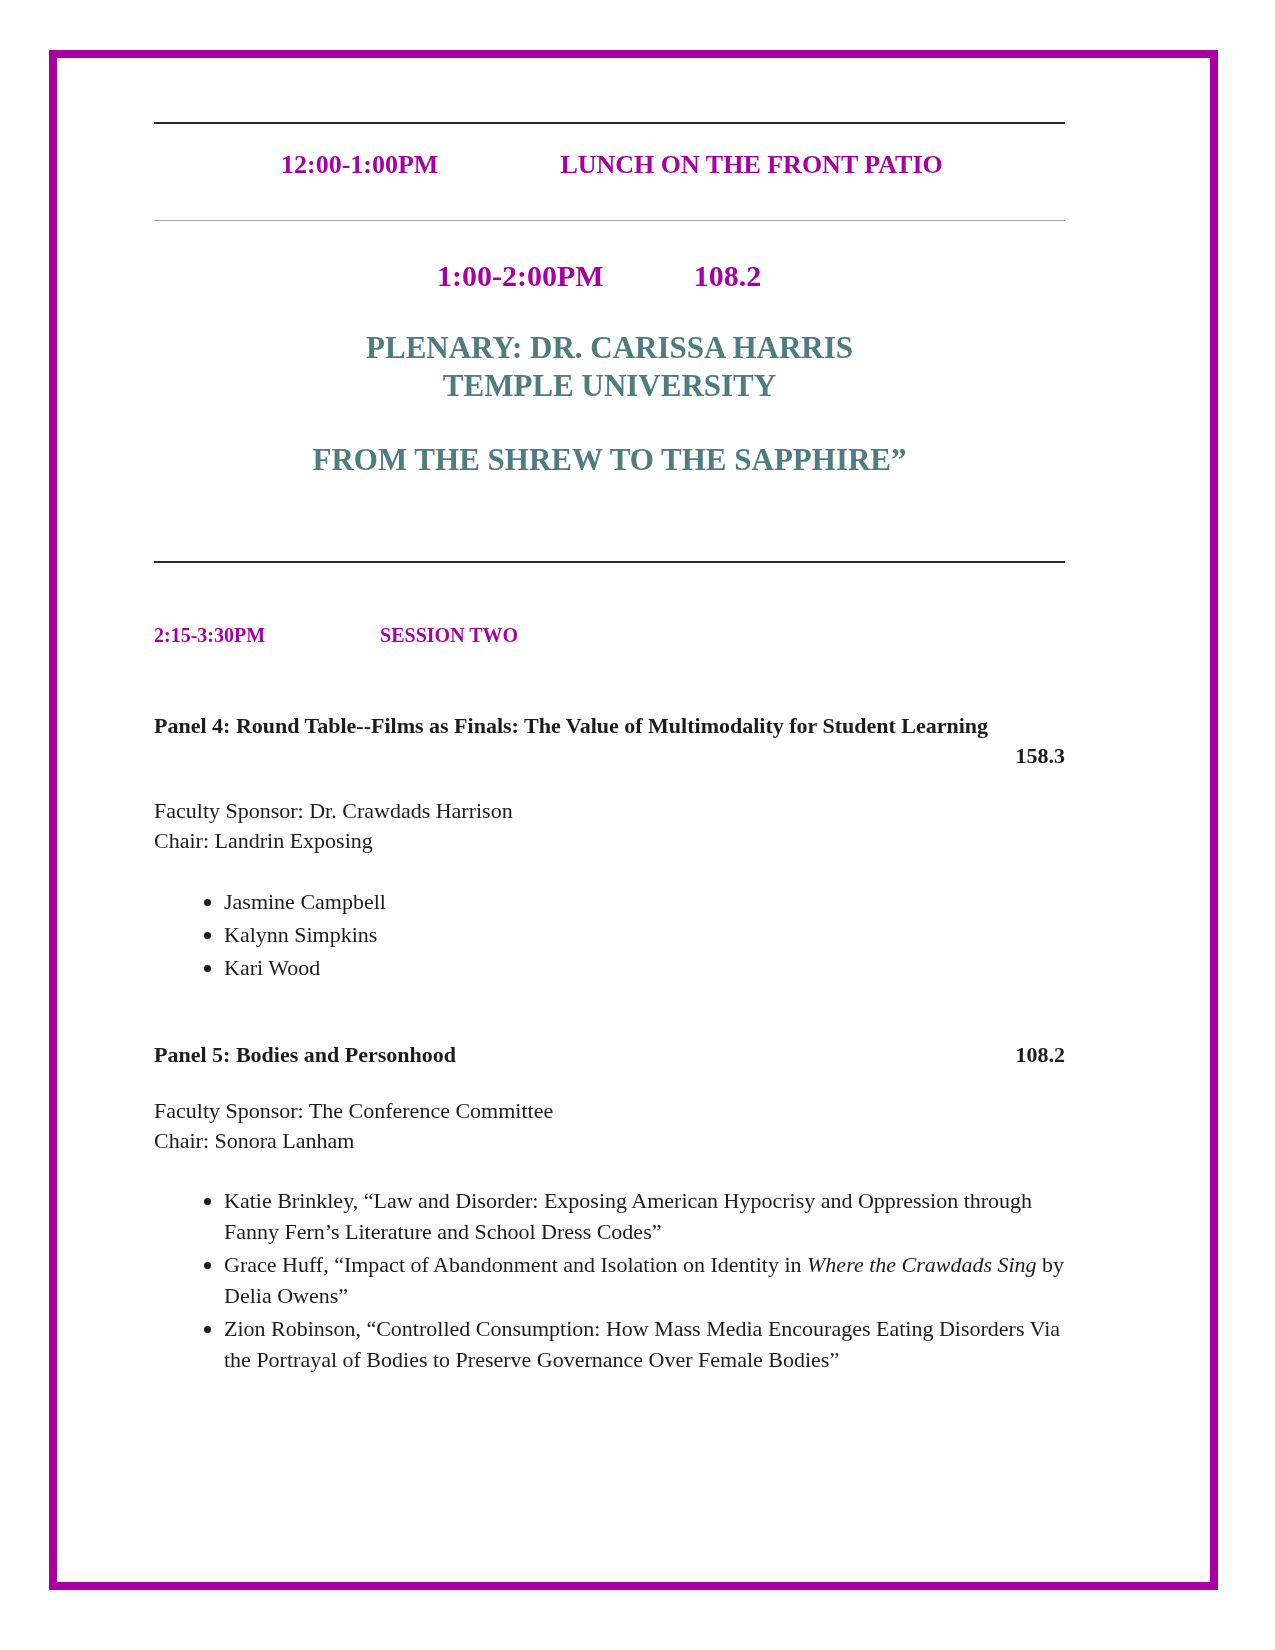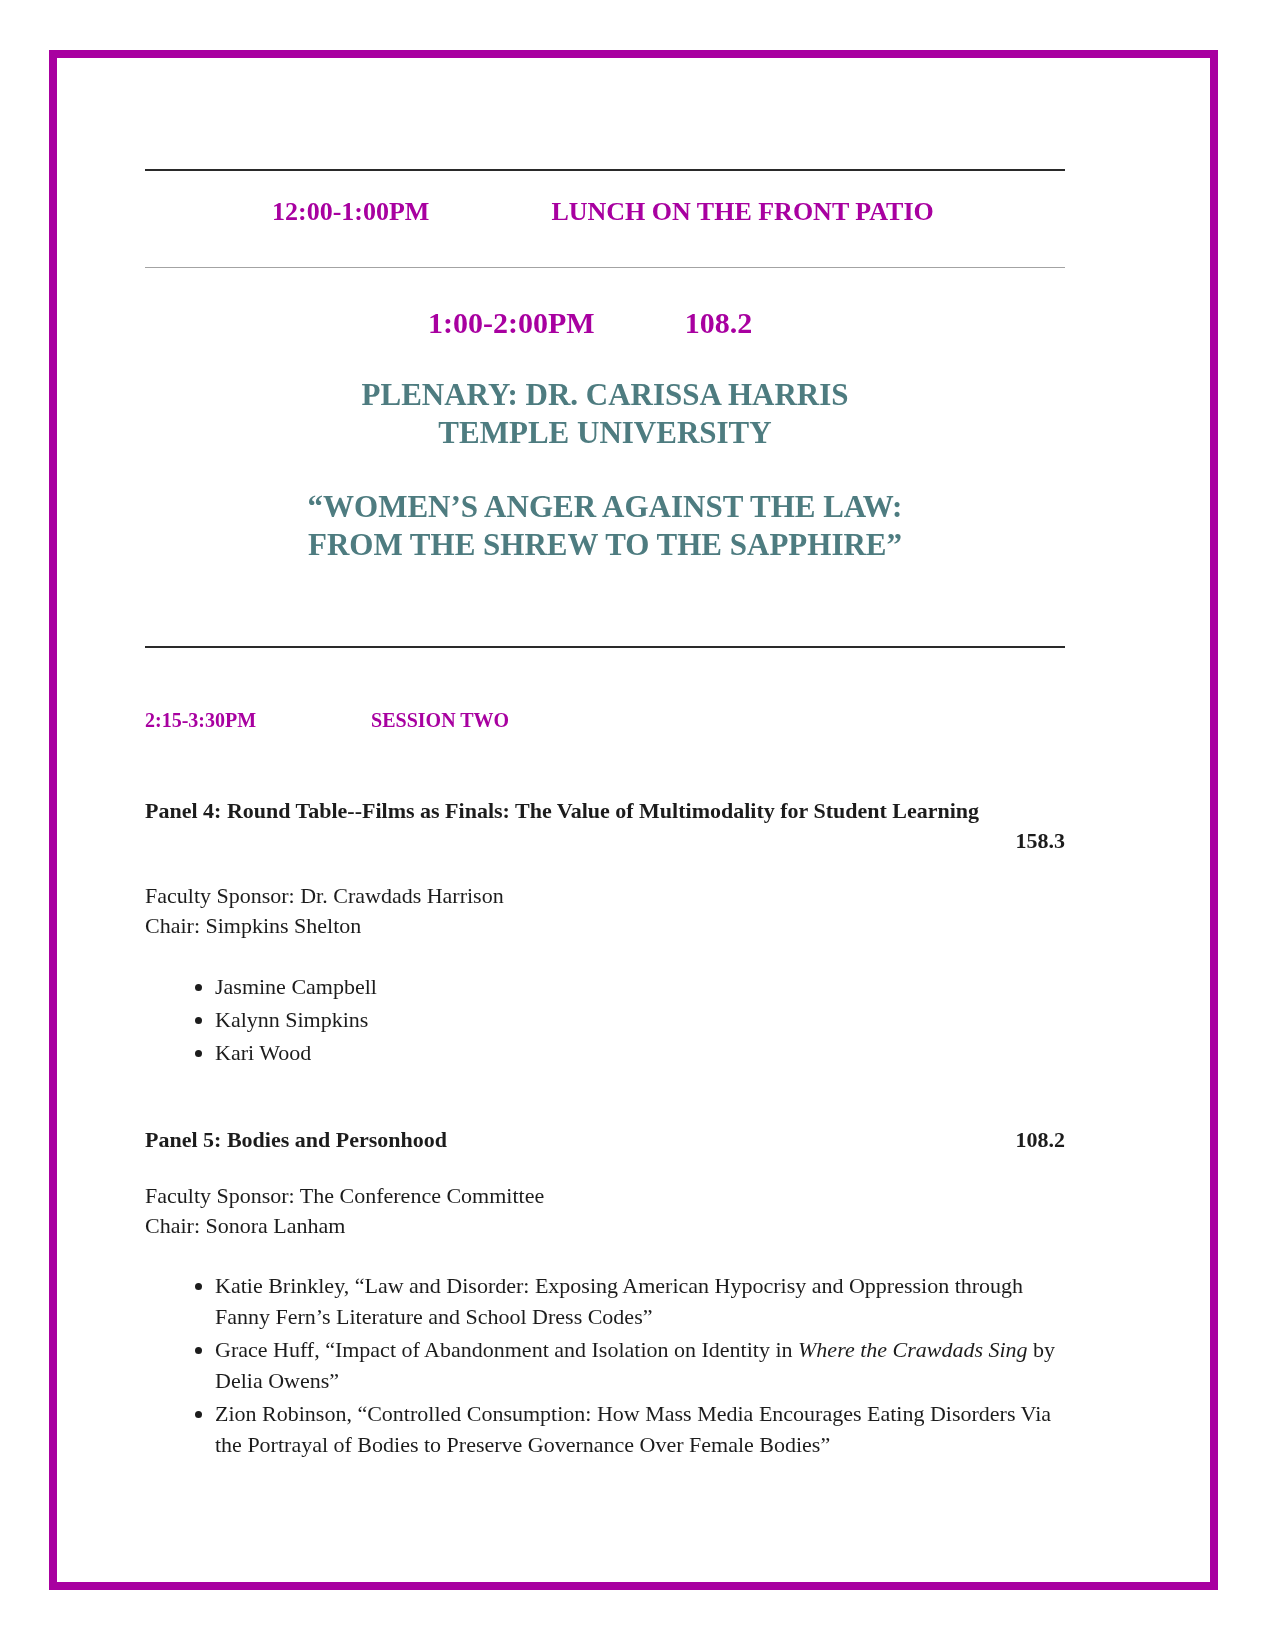--- a/index.html
+++ b/index.html
@@ -18,21 +18,22 @@
   }
   .frame{
     position:absolute;
     left:49px;top:50px;
     width:1169px;height:1540px;
     box-sizing:border-box;
     border:8px solid var(--magenta);
     background:#ffffff;
   }
   .content{
-    padding:111px 145px 0 88px;
+    padding:64px 145px 0 88px;
+    margin-left:9px;
   }
   .rule{width:100%;}
   .rule.dark{height:2px;background:#2a2a2a;}
   .rule.light{height:1px;background:#a3a3a3;margin-top:38px;}
   .rule.bottom{margin-top:82px;}
 
   .lunch-row{
     margin-top:24px;
     font-size:26px;font-weight:bold;line-height:34px;
     color:var(--magenta);
@@ -112,36 +113,35 @@
     <div class="time-row">
       <span class="t">1:00-2:00PM</span><span class="r">108.2</span>
     </div>
 
     <div class="plenary-names">
       <div>PLENARY: DR. CARISSA HARRIS</div>
       <div>TEMPLE UNIVERSITY</div>
     </div>
 
     <div class="talk-title">
-      <div>“WOMEN’S ANGER AGAINST THE LAW:</div>
       <div>FROM THE SHREW TO THE SAPPHIRE”</div>
     </div>
 
     <div class="rule dark bottom"></div>
 
     <div class="session-row">
       <span>2:15-3:30PM</span><span class="l">SESSION TWO</span>
     </div>
 
     <div class="panel first">
       <div class="panel-heading">Panel 4: Round Table--Films as Finals: The Value of Multimodality for Student Learning</div>
       <div class="panel-room-line">158.3</div>
       <div class="sponsor-block">
         <div>Faculty Sponsor: Dr. Crawdads Harrison</div>
-        <div>Chair: Simpkins Shelton</div>
+        <div>Chair: Landrin Exposing</div>
       </div>
       <ul class="presenters">
           <li><span>Jasmine Campbell</span></li>
           <li><span>Kalynn Simpkins</span></li>
           <li><span>Kari Wood</span></li>
         </ul>
     </div>
 
     <div class="panel second">
       <div class="panel-heading-row">

